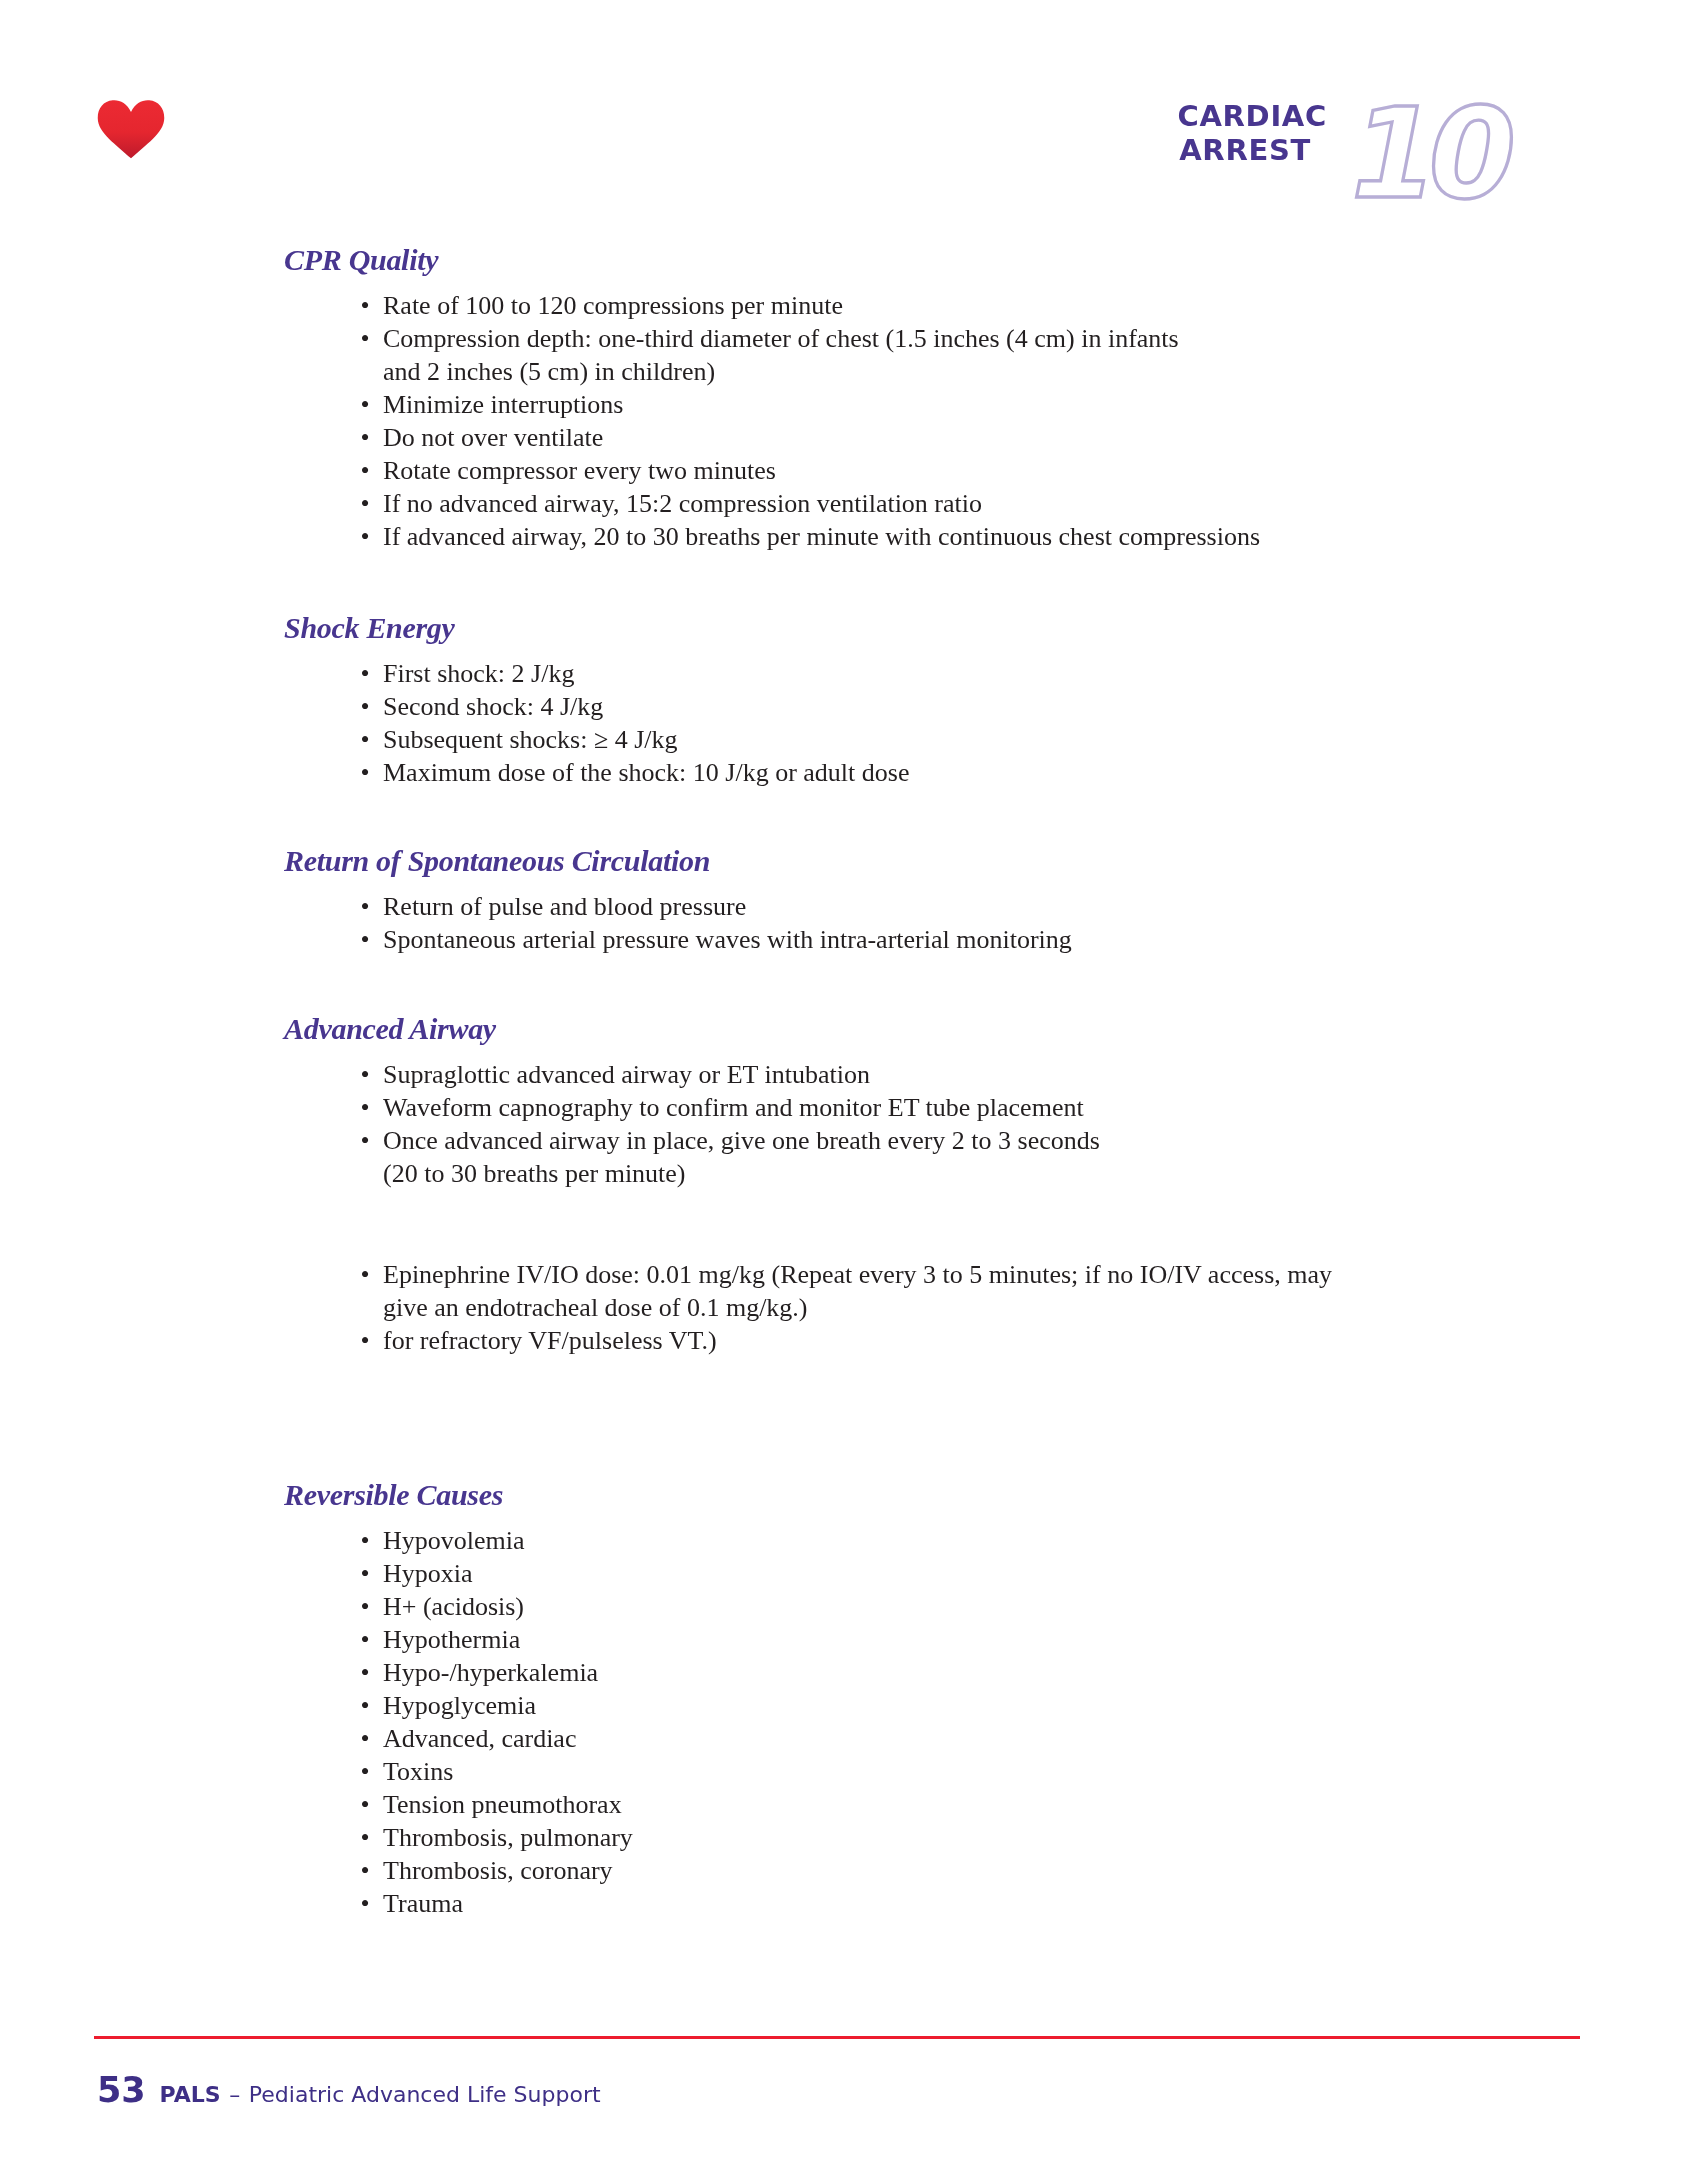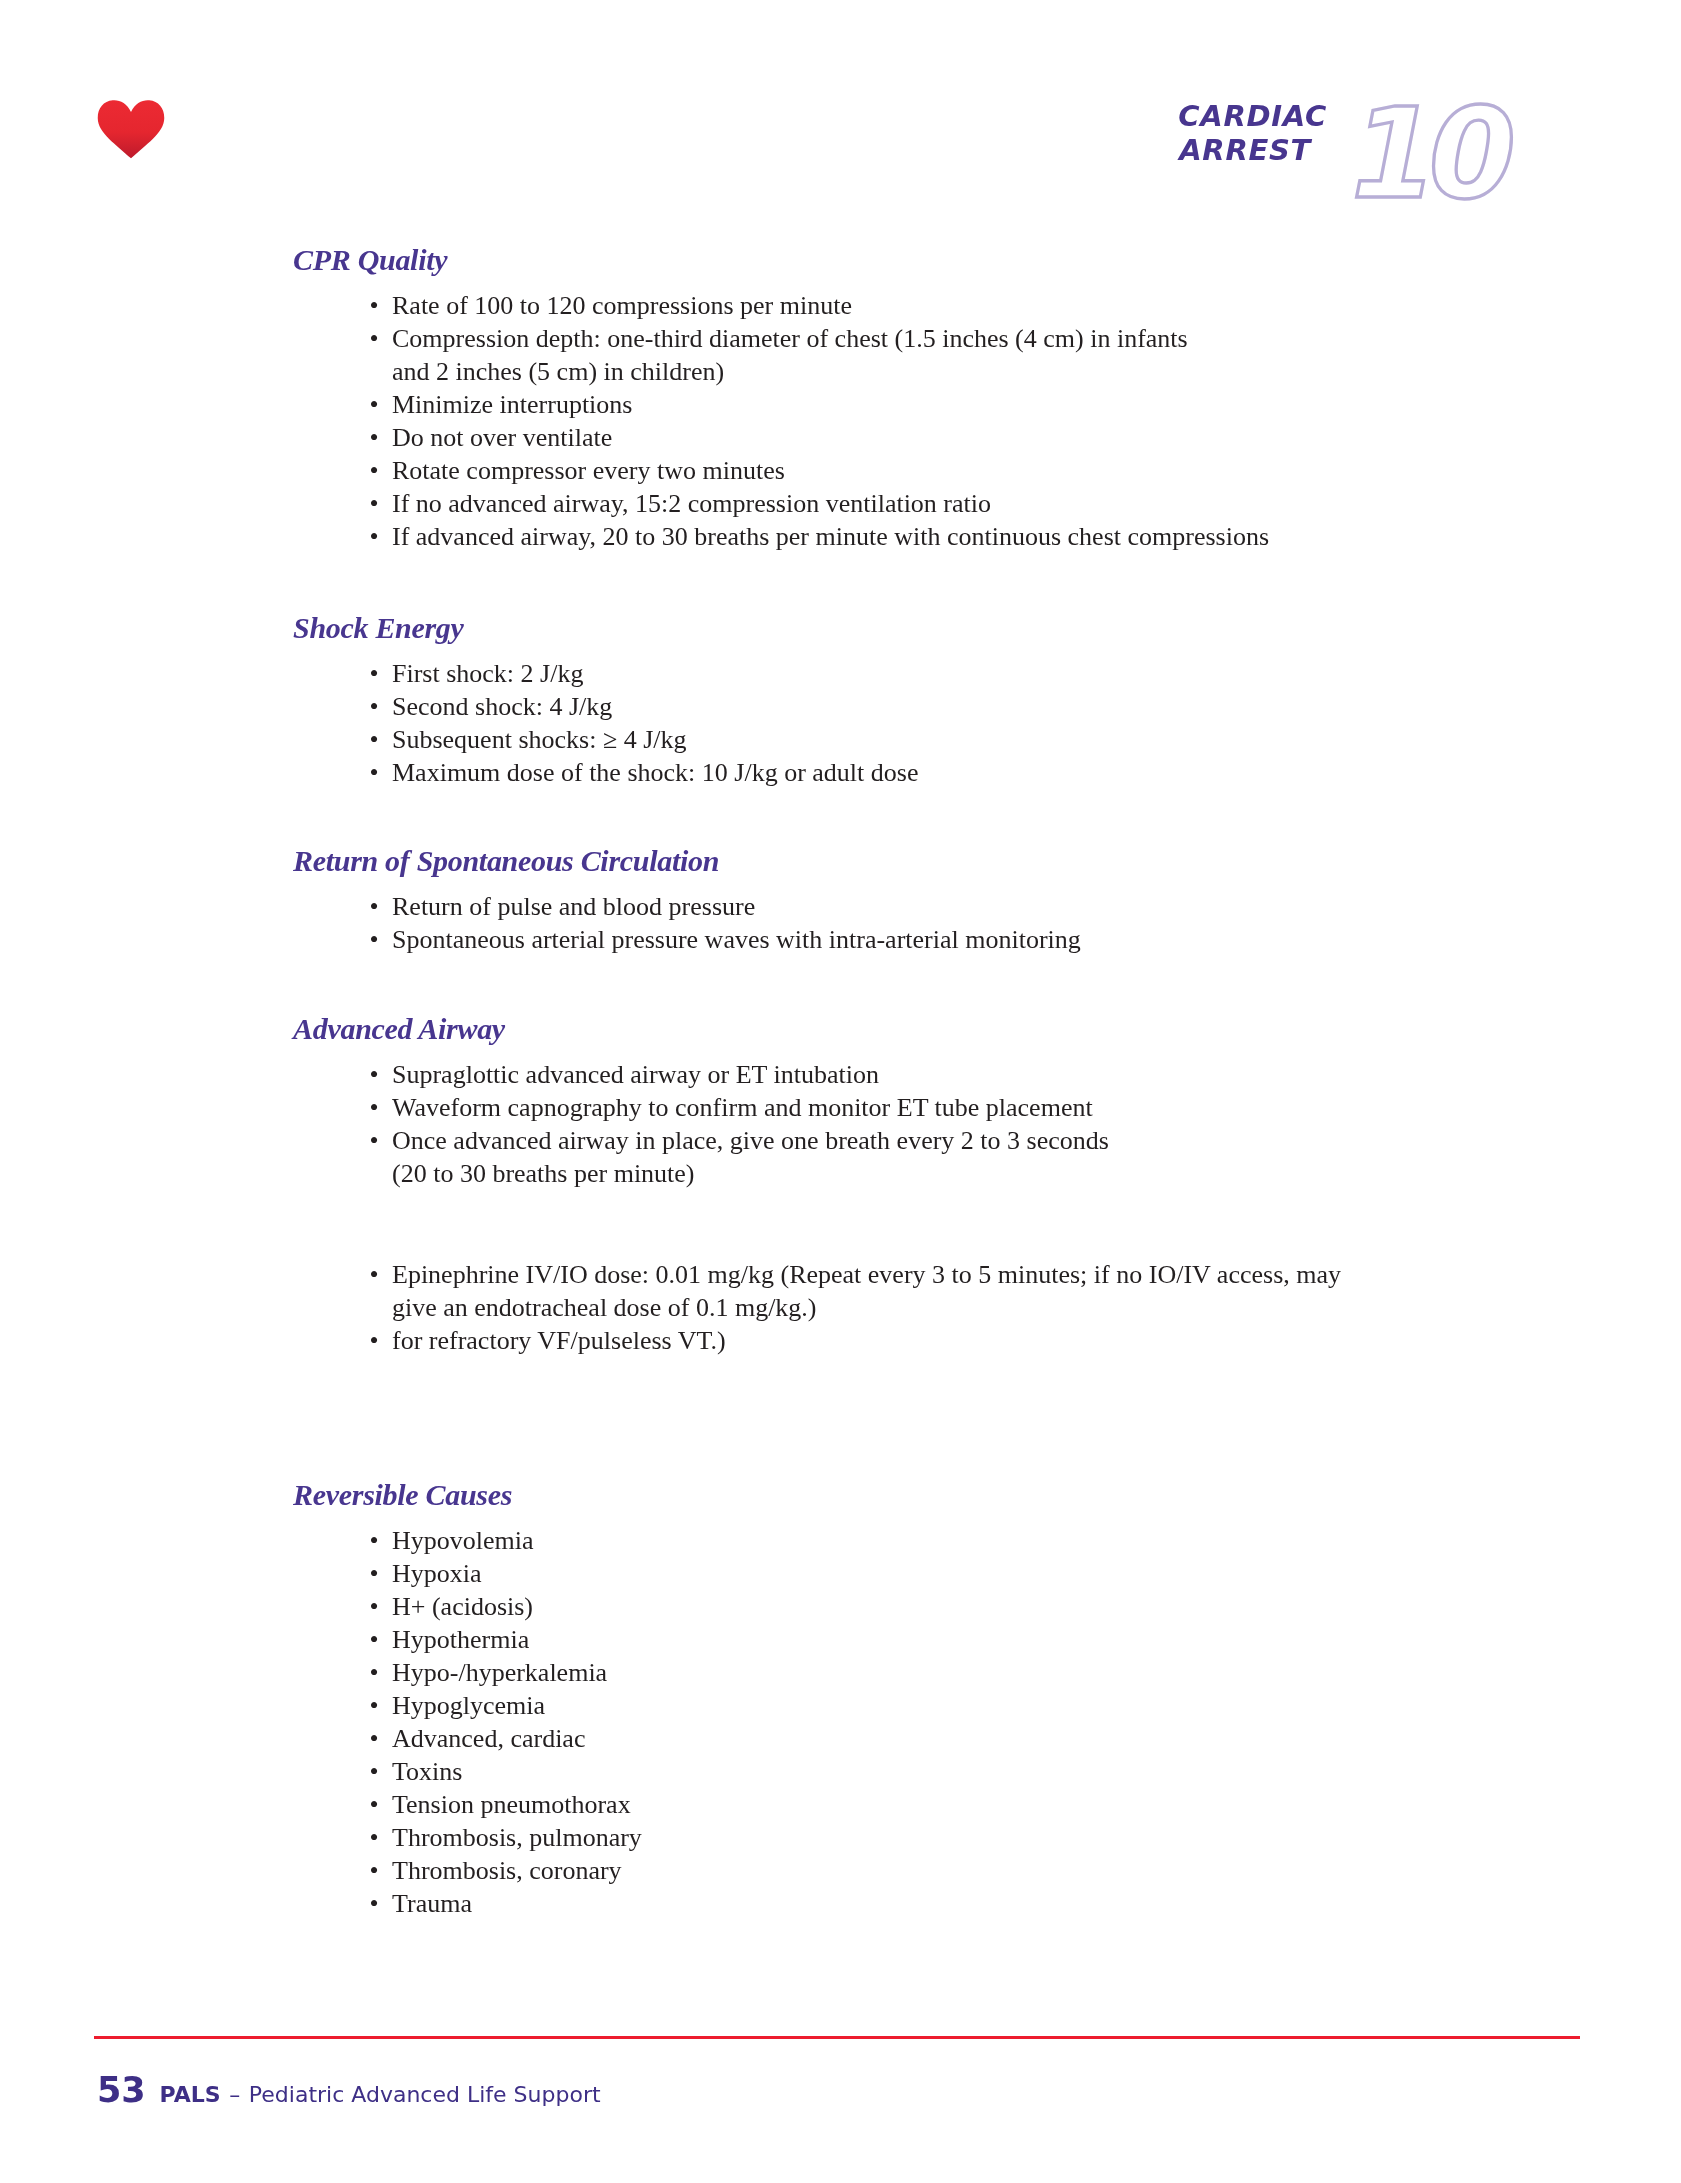--- a/index.html
+++ b/index.html
@@ -1,24 +1,24 @@
 <!DOCTYPE html>
 <html style="font-size:10.5px"><head>
 <meta charset="utf-8">
 <style>
   html, body { margin: 0; padding: 0; background: #ffffff; }
   body { width: 1681px; height: 2183px; position: relative; overflow: hidden; }
   .heart { position: absolute; left: 97px; top: 99px; width: 68px; height: 60px; }
   .chapter { position: absolute; left: 1169px; top: 92px; width: 368px; height: 118px; }
   .chapter-title { position: absolute; right: 210px; top: 6.6px; text-align: right;
     font-family: "DejaVu Sans", sans-serif; font-weight: bold; font-size: 29px; line-height: 34px;
-    color: #48368f; letter-spacing: 0.7px; white-space: nowrap; font-style: italic; }
+    color: #48368f; letter-spacing: 0.7px; white-space: nowrap; }
   .chapter-num { position: absolute; left: 177px; top: 0px; width: 171px; height: 115px; }
   .content { position: absolute; left: 284px; top: 0; width: 1248px; }
-  .section { position: absolute; left: 9px; width: 1248px; }
+  .section { position: absolute; left: 0; width: 1248px; }
   .section-heading { font-family: "Liberation Serif", serif; font-style: italic; font-weight: bold;
     font-size: 30px; line-height: 33px; color: #48368f; margin: 0; height: 33px; letter-spacing: -0.3px; }
   ul.items { list-style: none; margin: 13px 0 0 0; padding: 0; }
   ul.items li { position: relative; padding-left: 99px; font-family: "Liberation Serif", serif;
     font-size: 26px; line-height: 33px; color: #231f20; }
   ul.items li .bullet { position: absolute; left: 71px; top: 0; width: 20px; text-align: center; }
   ul.items li .text { display: block; }
   .rule { position: absolute; left: 94px; top: 2036px; width: 1486px; height: 3.3px; background: #ed1c2e; }
   .footer { position: absolute; left: 97px; top: 2070px; white-space: nowrap; color: #3e2f86;
     font-family: "DejaVu Sans", sans-serif; }

